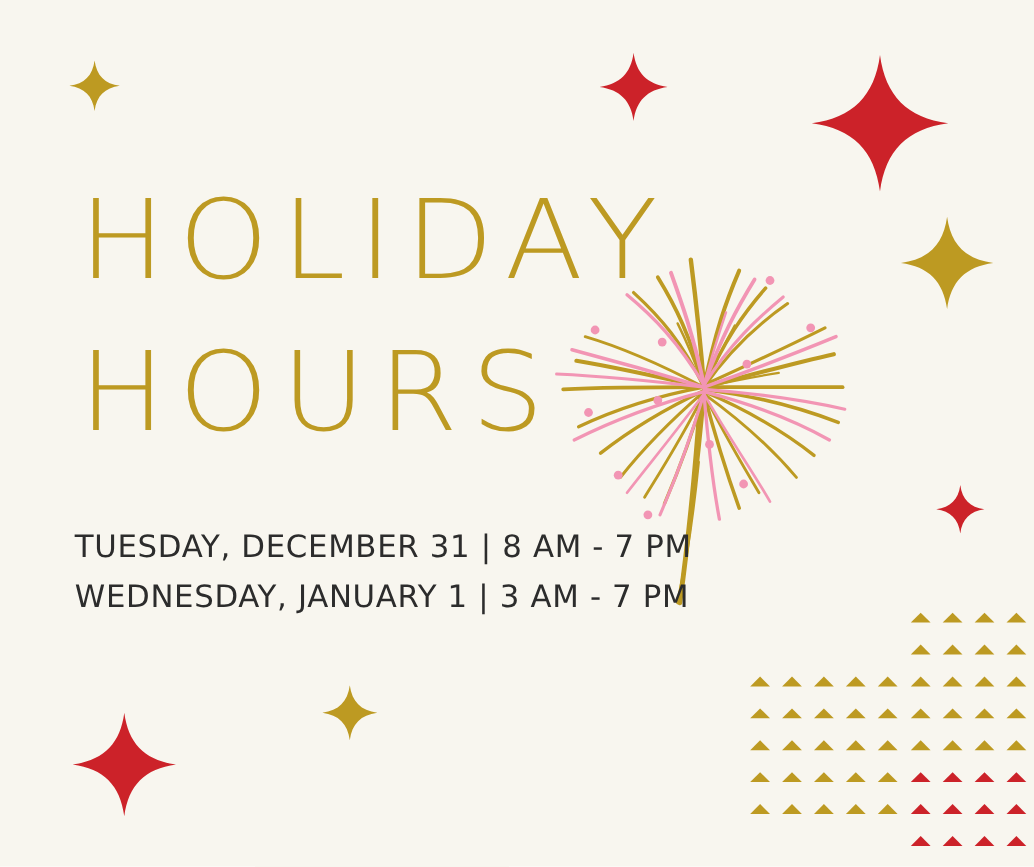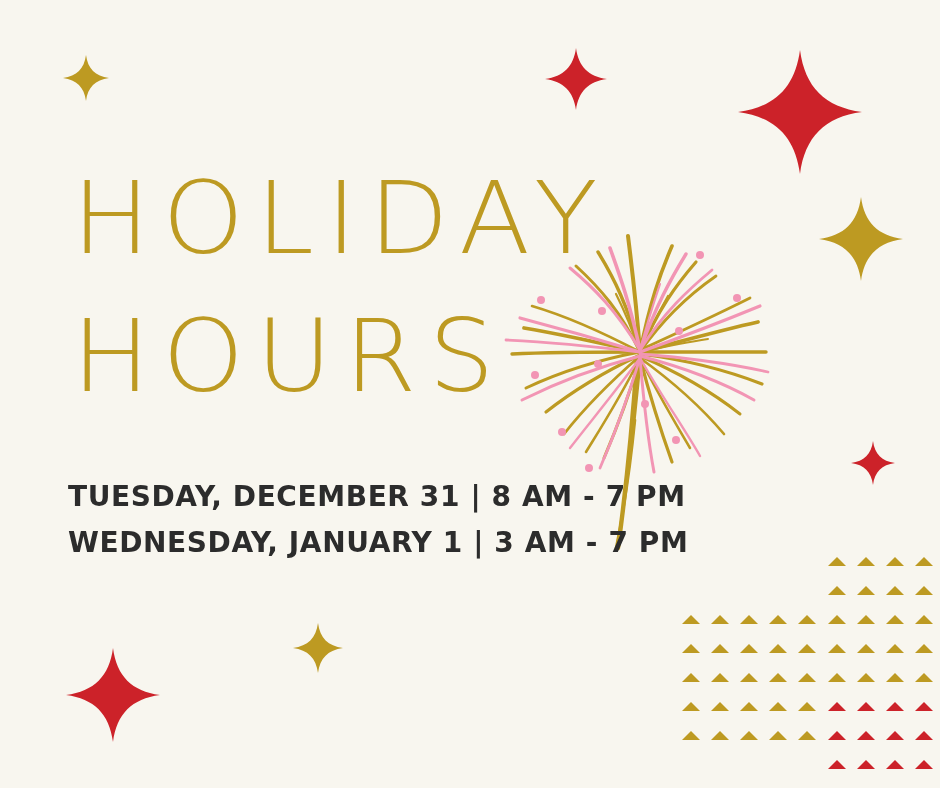--- a/index.html
+++ b/index.html
@@ -49,21 +49,21 @@
   .hours-block {
     position: absolute;
     left: 68px;
     top: 474px;
     width: 700px;
   }
   .hours-line {
     display: block;
     color: #2C2C2C;
     font-family: "DejaVu Sans", sans-serif;
-    font-weight: 700;
+    font-weight: 400;
     font-size: 28px;
     line-height: 46px;
     letter-spacing: 0.6px;
     white-space: nowrap;
   }
   
   .sparkle {
     position: absolute;
   }
   .sparkle svg { display: block; width: 100%; height: 100%; }

